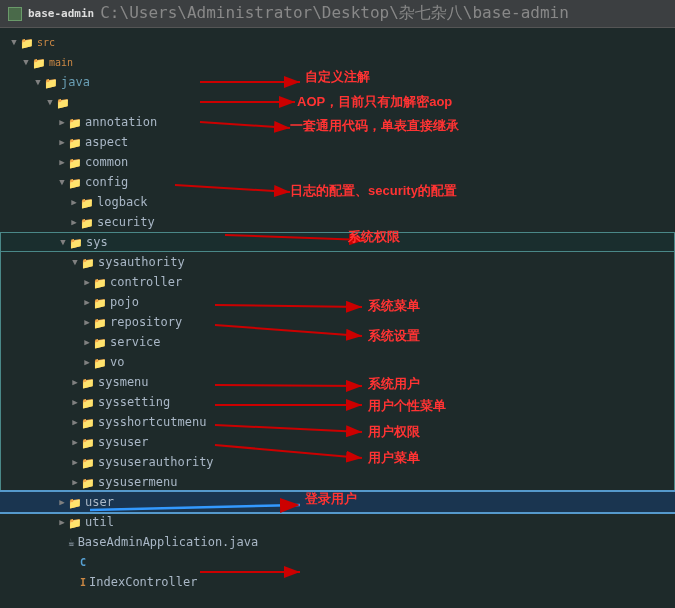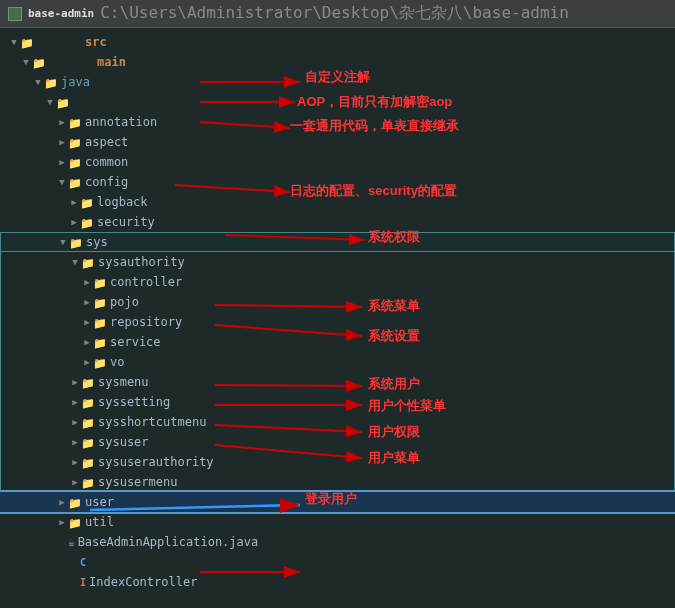--- a/index.html
+++ b/index.html
@@ -86,23 +86,22 @@
     }
     svg.arrows {
       position: absolute;
       top: 0; left: 0;
       width: 100%;
       height: 100%;
       pointer-events: none;
     }
     .src-folder {
       color: #cc8844;
-      font-size: 12px;
-      font-weight: bold;
-      margin-left: 48px;
+      font-size: 10px;
+      font-weight: normal;
     }
     .package-color { color: #6a9fb5; }
 
     .tree-item.user-selected {
       outline: 2px solid #5599cc;
       background: #1a3550;
     }
   </style>
 </head>
 <body>
@@ -342,21 +341,21 @@
 
     <line x1="90" y1="510" x2="300" y2="505" stroke="#3399ff" stroke-width="2.5" marker-end="url(#arrowhead)"></line>
 
     <line x1="200" y1="572" x2="300" y2="572" stroke="#cc0000" stroke-width="2" marker-end="url(#arrowhead)"></line>
   </svg>
 
   <div class="annotation" style="left:305px;top:68px;">自定义注解</div>
   <div class="annotation" style="left:297px;top:93px;">AOP，目前只有加解密aop</div>
   <div class="annotation" style="left:290px;top:182px;">日志的配置、security的配置</div>
   <div class="annotation" style="left:290px;top:117px;">一套通用代码，单表直接继承</div>
-  <div class="annotation" style="left:368px;top:228px;text-align:center;">系统权限</div>
+  <div class="annotation" style="left:348px;top:228px;text-align:center;">系统权限</div>
   <div class="annotation" style="left:368px;top:297px;">系统菜单</div>
   <div class="annotation" style="left:368px;top:327px;">系统设置</div>
   <div class="annotation" style="left:368px;top:375px;">系统用户</div>
   <div class="annotation" style="left:368px;top:397px;">用户个性菜单</div>
   <div class="annotation" style="left:368px;top:423px;">用户权限</div>
   <div class="annotation" style="left:368px;top:449px;">用户菜单</div>
   <div class="annotation" style="left:305px;top:490px;">登录用户</div>
 </div>
 
 </body></html>

